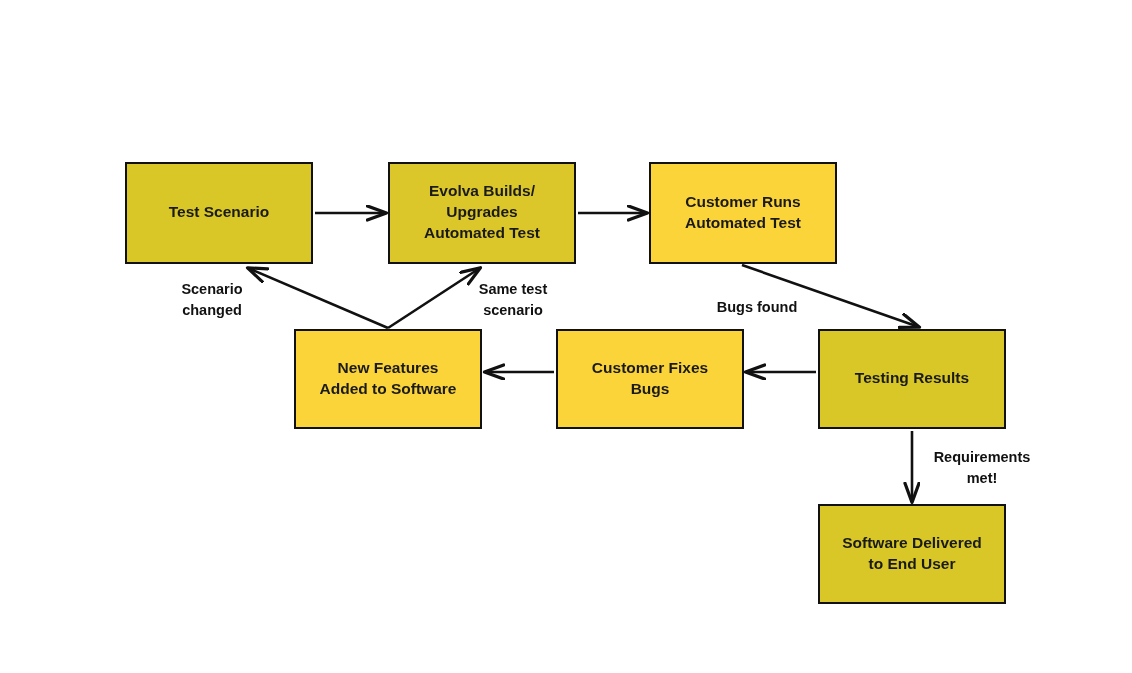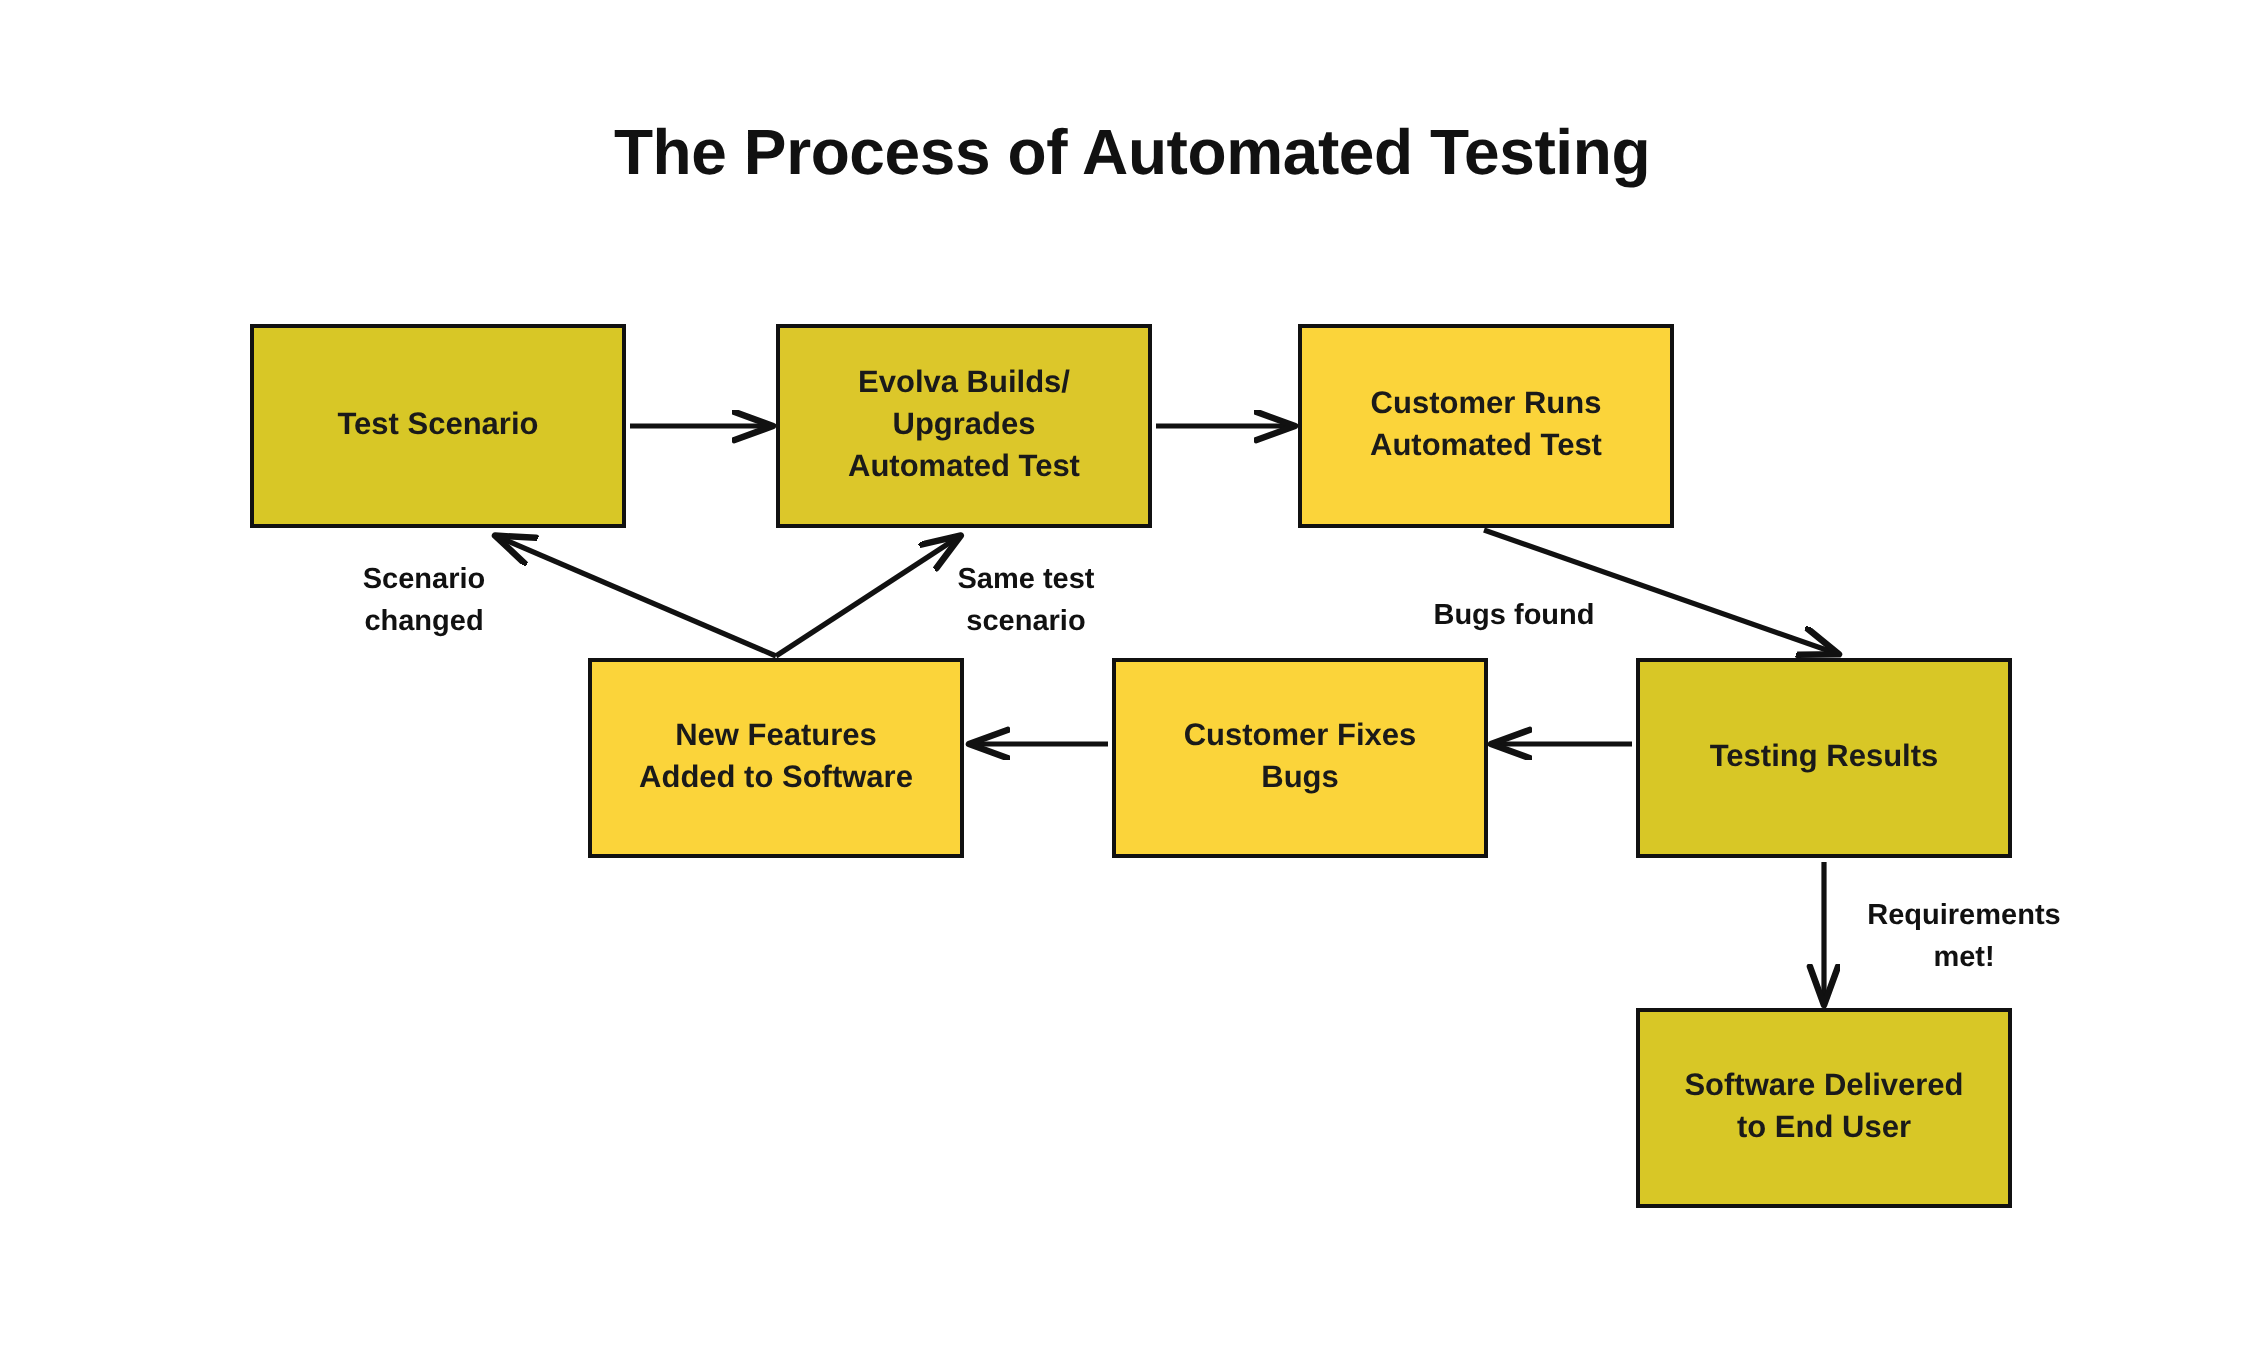--- a/index.html
+++ b/index.html
@@ -63,21 +63,20 @@
     font-weight: bold;
     fill: #111111;
     text-anchor: middle;
   }
 </style>
 </head>
 <body>
 
 <div id="diagram-root">
 
-  <div class="chart-title">The Process of Automated Testing</div>
 
   <svg class="flow" viewBox="0 0 1132 673" xmlns="http://www.w3.org/2000/svg">
     <defs>
       <marker id="arrowhead" markerWidth="9" markerHeight="9" refX="7.6" refY="3.1" orient="auto" markerUnits="strokeWidth">
         <path d="M0.4,0.4 L7.8,3.1 L0.4,5.8" fill="none" stroke="#111111" stroke-width="1.25" stroke-linecap="round" stroke-linejoin="round"></path>
       </marker>
     </defs>
     <g id="edges-layer">
         <polyline points="315,213 386,213" class="edge-line" marker-end="url(#arrowhead)" stroke="#111111"></polyline>
         <polyline points="578,213 647,213" class="edge-line" marker-end="url(#arrowhead)" stroke="#111111"></polyline>

